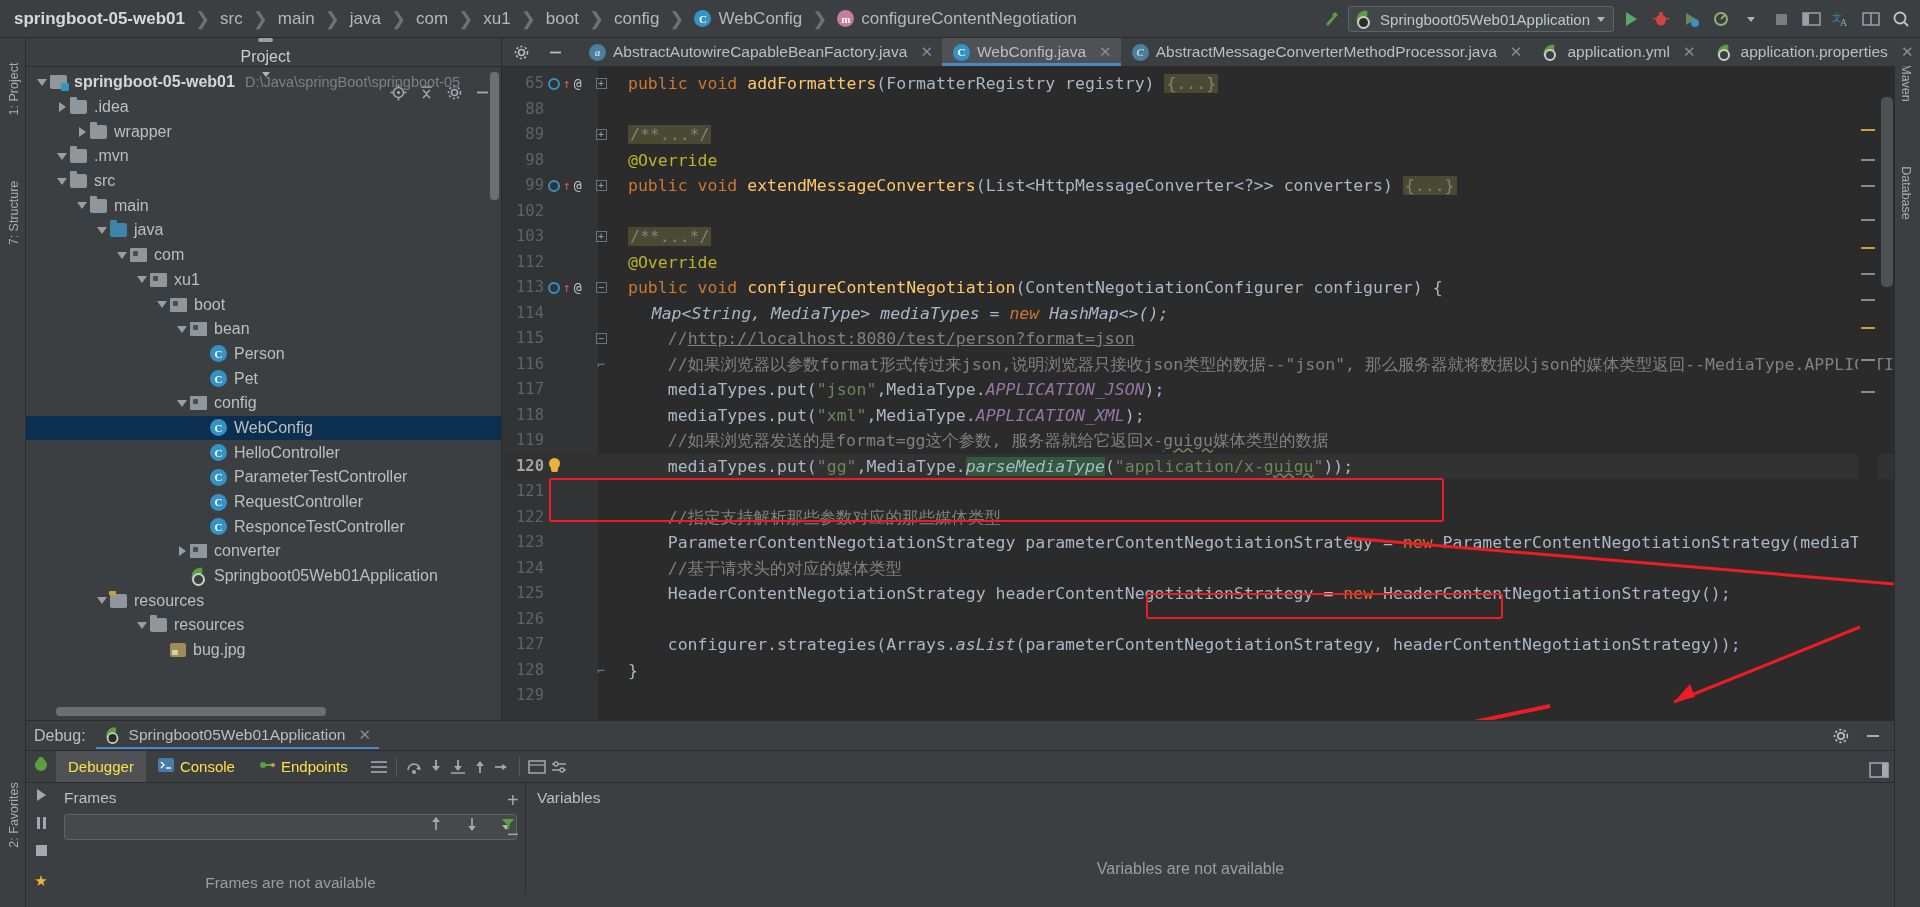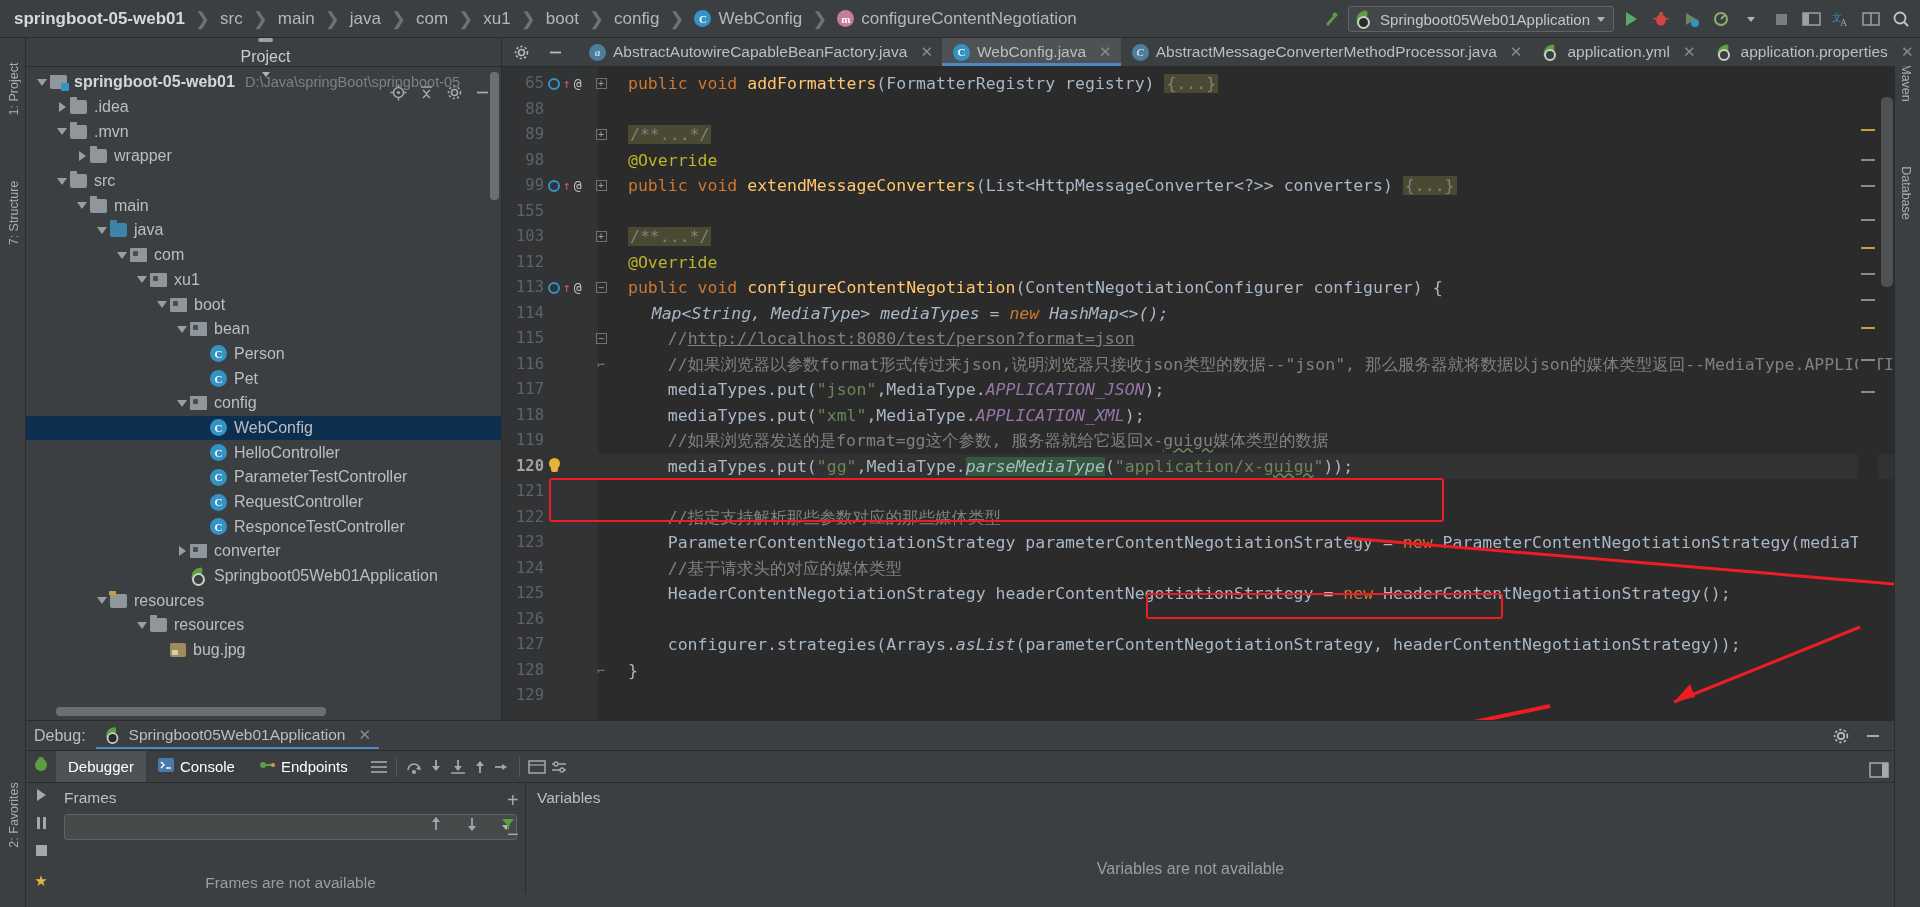--- a/index.html
+++ b/index.html
@@ -201,21 +201,21 @@
   .debug-label{ font-size:16px; color:#bcbec0;}
   .debug-tab{
     display:flex;align-items:center;gap:7px; font-size:15.5px; color:#bcbec0; padding:3px 8px;
     border-bottom:2px solid #4a88c7;
   }
   .debug-head-right{margin-left:auto;display:flex;gap:14px;align-items:center;padding-right:12px;}
   .dbg-toolrow{
     position:absolute; top:30px; left:0; width:100%; height:32px; display:flex; align-items:center;
     border-bottom:1px solid #2b2b2b;
   }
-  .dtab{ display:flex;align-items:center;gap:6px;font-size:15px;color:#ffffff;padding:0 12px;height:100%;}
+  .dtab{ display:flex;align-items:center;gap:6px;font-size:15px;color:#fde047;padding:0 12px;height:100%;}
   .dtab.active{ background:#4e5254;}
   .dbg-sep{ width:1px;height:20px;background:#55595c;margin:0 6px;}
   .icoBtn{ width:22px;height:22px;display:flex;align-items:center;justify-content:center;color:#a5a9ad;font-size:15px;}
   .frames{
     position:absolute; top:62px; left:30px; width:470px; bottom:13px; border-right:1px solid #2b2b2b;
   }
   .frames-title{ font-size:15.5px;color:#bcbec0; padding:6px 0 5px 8px;}
   .frames-combo{
     margin:2px 8px 0 8px; height:26px; border:1px solid #5e6366; background:#45494a; border-radius:3px;
     display:flex; align-items:center; justify-content:flex-end; padding-right:6px;
@@ -418,34 +418,34 @@
         </div>
         <div class="trow">
           <span style="width: 28px; flex: 0 0 auto;"></span>
           <span class="arrow">
             <span class="t-right"></span>
           </span>
           <span class="fico grey"></span>
           <span>.idea</span>
         </div>
         <div class="trow">
+          <span style="width: 48px; flex: 0 0 auto;"></span>
+          <span class="arrow">
+            <span class="t-right"></span>
+          </span>
+          <span class="fico grey"></span>
+          <span>wrapper</span>
+        </div>
+        <div class="trow">
           <span style="width: 28px; flex: 0 0 auto;"></span>
           <span class="arrow">
             <span class="t-down"></span>
           </span>
           <span class="fico grey"></span>
           <span>.mvn</span>
-        </div>
-        <div class="trow">
-          <span style="width: 48px; flex: 0 0 auto;"></span>
-          <span class="arrow">
-            <span class="t-right"></span>
-          </span>
-          <span class="fico grey"></span>
-          <span>wrapper</span>
         </div>
         <div class="trow">
           <span style="width: 28px; flex: 0 0 auto;"></span>
           <span class="arrow">
             <span class="t-down"></span>
           </span>
           <span class="fico grey"></span>
           <span>src</span>
         </div>
         <div class="trow">
@@ -632,21 +632,21 @@
   </div>
 
   <div class="editor">
     <div class="gutter"></div>
     <div id="codelines" style="position: absolute; left: 0px; top: 4px; right: 0px; font-family: &quot;DejaVu Sans Mono&quot;, &quot;Liberation Mono&quot;, monospace;">
         <div class="line"><span class="ln">65</span><span class="gmark"><span class="ov-ico"></span><span class="up-arrow">↑</span><span class="at-ico">@</span></span><span class="fold" style="left: 92px;"><span class="foldbox">+</span></span><span style="position: absolute; left: 126px; white-space: pre;"><span class="kw">public void </span><span class="mth">addFormatters</span><span class="plain">(</span><span class="typ">FormatterRegistry</span><span class="plain"> registry) </span><span class="fold-ph">{...}</span></span></div>
         <div class="line"><span class="ln">88</span><span class="fold" style="left: 92px;"></span><span style="position: absolute; left: 126px; white-space: pre;"></span></div>
         <div class="line"><span class="ln">89</span><span class="fold" style="left: 92px;"><span class="foldbox">+</span></span><span style="position: absolute; left: 126px; white-space: pre;"><span class="fold-ph">/**...*/</span></span></div>
         <div class="line"><span class="ln">98</span><span class="fold" style="left: 92px;"></span><span style="position: absolute; left: 126px; white-space: pre;"><span class="anno">@Override</span></span></div>
         <div class="line"><span class="ln">99</span><span class="gmark"><span class="ov-ico"></span><span class="up-arrow">↑</span><span class="at-ico">@</span></span><span class="fold" style="left: 92px;"><span class="foldbox">+</span></span><span style="position: absolute; left: 126px; white-space: pre;"><span class="kw">public void </span><span class="mth">extendMessageConverters</span><span class="plain">(List&lt;HttpMessageConverter&lt;?&gt;&gt; converters) </span><span class="fold-ph">{...}</span></span></div>
-        <div class="line"><span class="ln">155</span><span class="fold" style="left: 92px;"></span><span style="position: absolute; left: 126px; white-space: pre;"></span></div>
+        <div class="line"><span class="ln">102</span><span class="fold" style="left: 92px;"></span><span style="position: absolute; left: 126px; white-space: pre;"></span></div>
         <div class="line"><span class="ln">103</span><span class="fold" style="left: 92px;"><span class="foldbox">+</span></span><span style="position: absolute; left: 126px; white-space: pre;"><span class="fold-ph">/**...*/</span></span></div>
         <div class="line"><span class="ln">112</span><span class="fold" style="left: 92px;"></span><span style="position: absolute; left: 126px; white-space: pre;"><span class="anno">@Override</span></span></div>
         <div class="line"><span class="ln">113</span><span class="gmark"><span class="ov-ico"></span><span class="up-arrow">↑</span><span class="at-ico">@</span></span><span class="fold" style="left: 92px;"><span class="foldbox">−</span></span><span style="position: absolute; left: 126px; white-space: pre;"><span class="kw">public void </span><span class="mth">configureContentNegotiation</span><span class="plain">(ContentNegotiationConfigurer configurer) {</span></span></div>
         <div class="line"><span class="ln">114</span><span class="fold" style="left: 92px;"></span><span style="position: absolute; left: 110px; white-space: pre; font-style: italic;">    <span class="plain">Map&lt;String, MediaType&gt; mediaTypes = </span><span class="kw">new </span><span class="plain">HashMap&lt;&gt;();</span></span></div>
         <div class="line"><span class="ln">115</span><span class="fold" style="left: 92px;"><span class="foldbox">−</span></span><span style="position: absolute; left: 126px; white-space: pre;">    <span class="cmt">//</span><span class="lnk">http://localhost:8080/test/person?format=json</span></span></div>
         <div class="line"><span class="ln">116</span><span class="fold" style="left: 92px;"><span style="color:#7c8185;font-size:13px;">⌐</span></span><span style="position: absolute; left: 126px; white-space: pre;">    <span class="cmt">//如果浏览器以参数format形式传过来json,说明浏览器只接收json类型的数据--"json", 那么服务器就将数据以json的媒体类型返回--MediaType.APPLICATI</span></span></div>
         <div class="line"><span class="ln">117</span><span class="fold" style="left: 92px;"></span><span style="position: absolute; left: 126px; white-space: pre;">    <span class="plain">mediaTypes.put(</span><span class="str">"json"</span><span class="plain">,MediaType.</span><span class="stat">APPLICATION_JSON</span><span class="plain">);</span></span></div>
         <div class="line"><span class="ln">118</span><span class="fold" style="left: 92px;"></span><span style="position: absolute; left: 126px; white-space: pre;">    <span class="plain">mediaTypes.put(</span><span class="str">"xml"</span><span class="plain">,MediaType.</span><span class="stat">APPLICATION_XML</span><span class="plain">);</span></span></div>
         <div class="line"><span class="ln">119</span><span class="fold" style="left: 92px;"></span><span style="position: absolute; left: 126px; white-space: pre;">    <span class="cmt">//如果浏览器发送的是format=gg这个参数, 服务器就给它返回x-</span><span class="cmt sq">guigu</span><span class="cmt">媒体类型的数据</span></span></div>
         <div class="line"><div class="grow hl" style="position: absolute; left: 0px; right: 0px; top: 0px;"></div><span class="ln cur">120</span><span class="gmark"><span class="bulb"></span></span><span class="fold" style="left: 92px;"></span><span style="position: absolute; left: 126px; white-space: pre;">    <span class="plain">mediaTypes.put(</span><span class="str">"gg"</span><span class="plain">,MediaType.</span><span class="stat2 hl-green">parseMediaType</span><span class="plain">(</span><span class="str">"application/x-</span><span class="str sq">guigu</span><span class="str">"</span><span class="plain">));</span></span></div>

